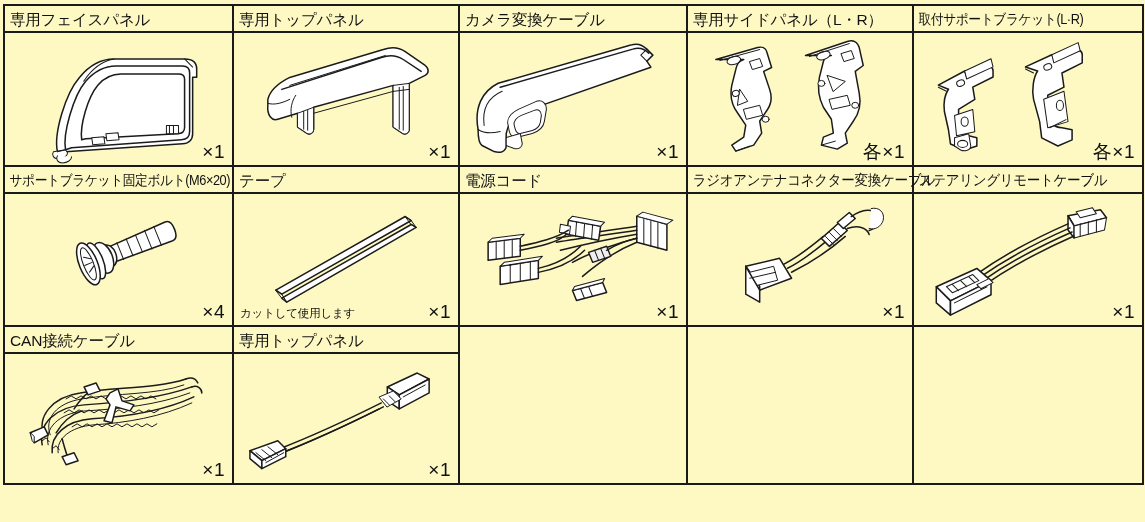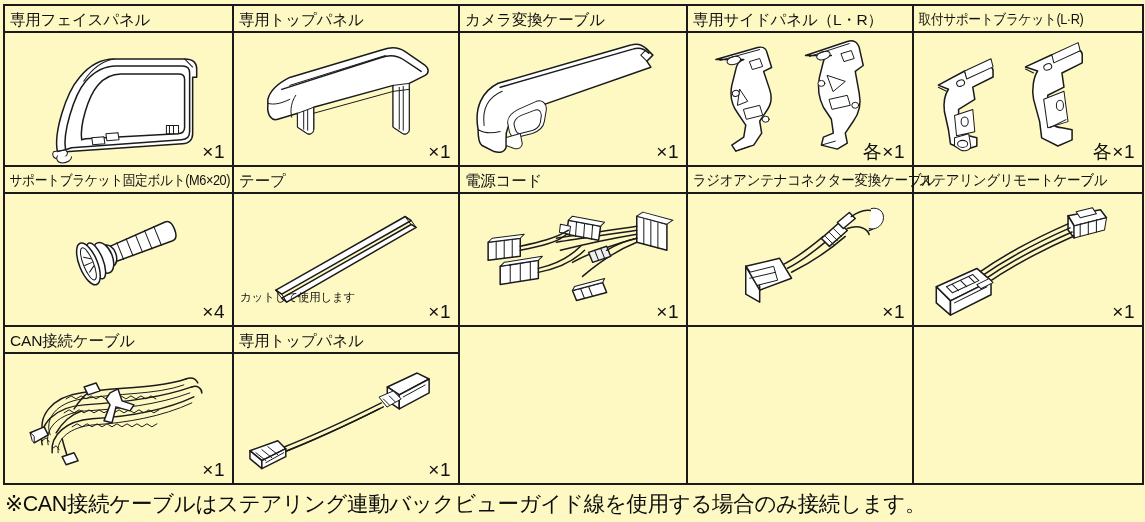--- a/index.html
+++ b/index.html
@@ -82,21 +82,21 @@
     bottom: 3px;
     font-size: 19px;
     line-height: 20px;
     color: #111111;
     letter-spacing: 0.5px;
     font-family: "Liberation Sans", sans-serif;
   }
   .note {
     position: absolute;
     left: 6px;
-    bottom: 21px;
+    bottom: 5px;
     font-size: 11.5px;
     line-height: 13px;
     color: #111111;
     letter-spacing: -0.2px;
   }
 
   
   .cell-empty { width: 100%; height: 100%; }
 
   
@@ -490,15 +490,14 @@
             <div class="cell-empty"></div>
           </td>
         <td>
             <div class="cell-empty"></div>
           </td>
       </tr>
 
     </tbody>
   </table>
 
-  <div class="footer-note">※CAN接続ケーブルはステアリング連動バックビューガイド線を使用する場合のみ接続します。</div>
 
 </div>
 
 </body></html>

